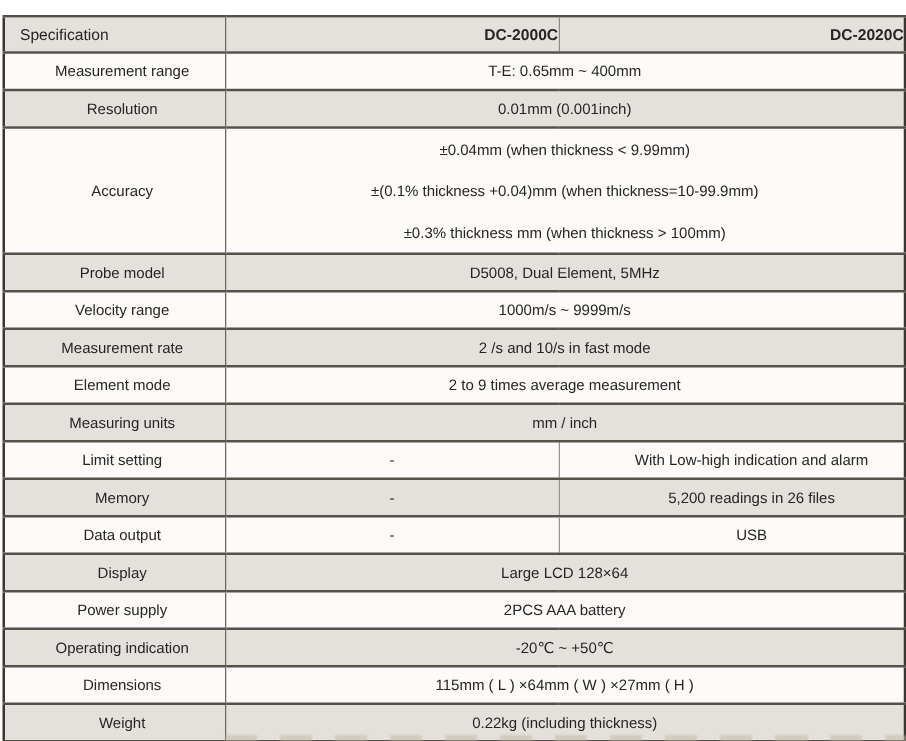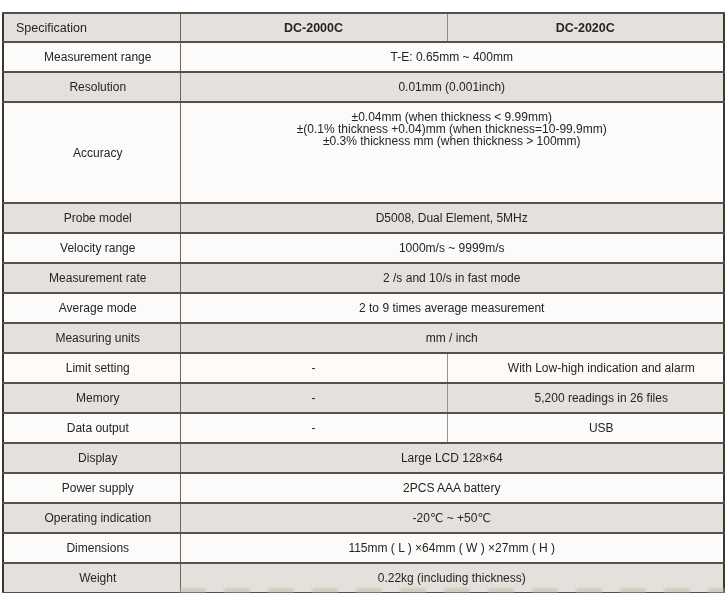--- a/index.html
+++ b/index.html
@@ -37,34 +37,35 @@
   }
   tr.shaded  { background: #e4e1dc; }
   tr.plain   { background: #fcfbf9; }
   th.label, td.label {
     text-align: center;
     padding-left: 12px;
     font-weight: normal;
   }
   thead th { font-weight: bold; font-size: 12.5px; }
   thead th.label { text-align: left; }
-  thead th.model { text-align: center; }
+  thead th.model { text-align: right; }
   td.val { text-align: center; }
   tr { height: 30px; }
   tr.header-row { height: 29px; }
   tr.accuracy-row { height: 101px; }
   td.multiline {
     vertical-align: middle;
   }
   td.multiline .lines {
     display: flex;
     flex-direction: column;
-    justify-content: flex-start;
+    justify-content: center;
     height: 84px;
     padding: 0;
+    gap: 21px;
   }
   td.multiline .line {
     text-align: center;
     line-height: 1;
   }
   
   td.split-l { border-right: 1px solid #98948d; }
   td.split-r { border-left: 1px solid #98948d; padding-left: 32px; }
   thead th.model-l { border-right: 1px solid #8f8b84; }
   thead th.model-r { border-left: 1px solid #8f8b84; }
@@ -126,21 +127,21 @@
       </tr>
       <tr class="plain">
         <td class="label">Velocity range</td>
         <td class="val" colspan="2">1000m/s ~ 9999m/s</td>
       </tr>
       <tr class="shaded">
         <td class="label">Measurement rate</td>
         <td class="val" colspan="2">2 /s and 10/s in fast mode</td>
       </tr>
       <tr class="plain">
-        <td class="label">Average mode</td>
+        <td class="label">Element mode</td>
         <td class="val" colspan="2">2 to 9 times average measurement</td>
       </tr>
       <tr class="shaded">
         <td class="label">Measuring units</td>
         <td class="val" colspan="2">mm / inch</td>
       </tr>
       <tr class="plain">
         <td class="label">Limit setting</td>
         <td class="val split-l">-</td>
         <td class="val split-r">With Low-high indication and alarm</td>

